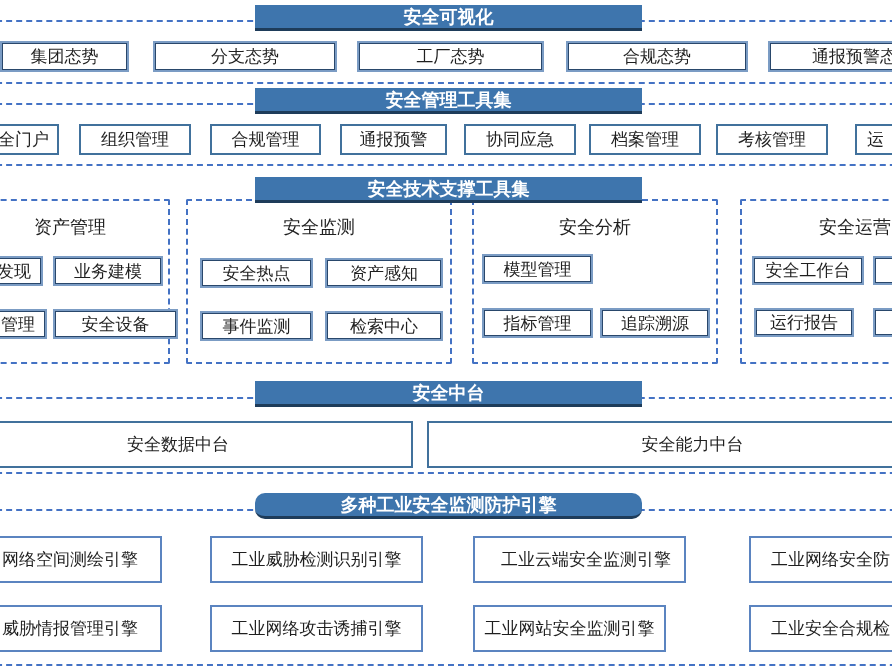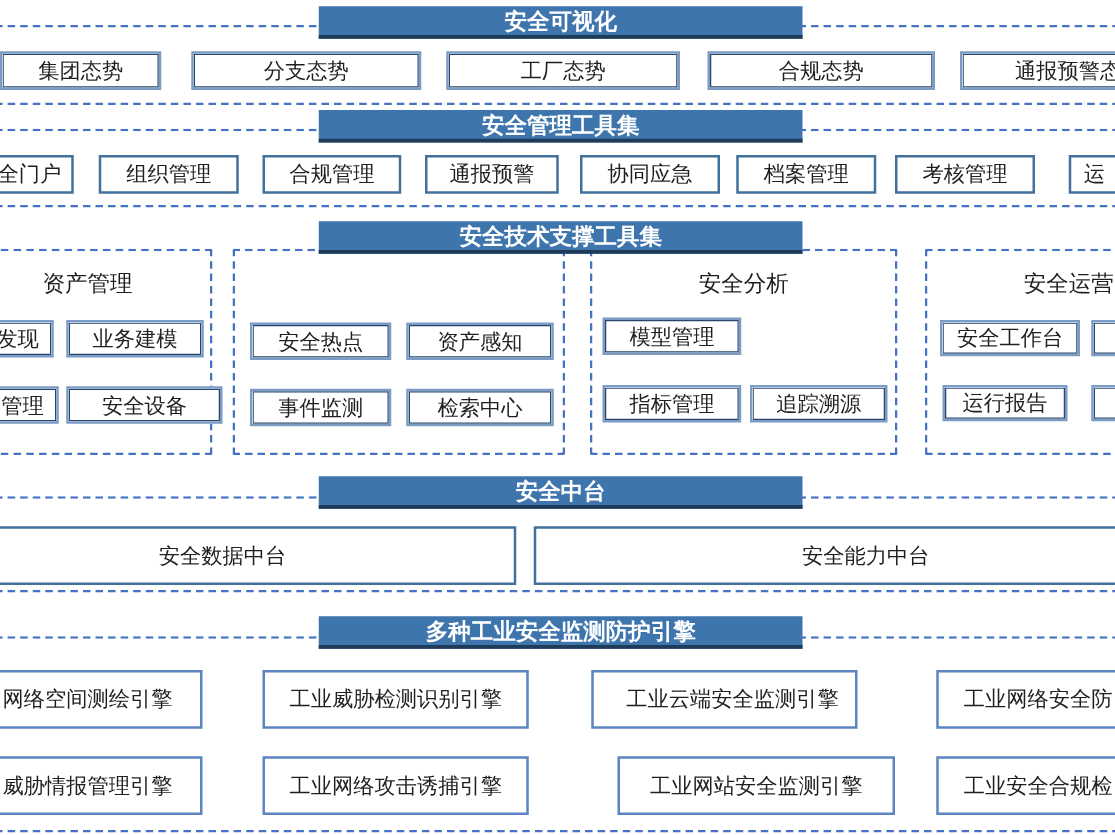--- a/index.html
+++ b/index.html
@@ -65,20 +65,21 @@
   <div class="hdr" style="top:177px;">安全技术支撑工具集</div>
 
   <div class="dash" style="left:-30px;top:199px;width:200px;height:165px;"></div>
   <div class="gtitle" style="left:-30px;top:215px;width:200px;">资产管理</div>
   <div class="box b1 align-r" style="left:-70px;top:256px;width:113px;height:30px;">发现</div>
   <div class="box b1" style="left:53px;top:256px;width:110px;height:30px;">业务建模</div>
   <div class="box b1 align-r" style="left:-70px;top:309px;width:117px;height:30px;">管理</div>
   <div class="box b1" style="left:53px;top:309px;width:125px;height:30px;">安全设备</div>
 
   <div class="dash" style="left:186px;top:199px;width:266px;height:165px;"></div>
+  <div class="gtitle" style="left:186px;top:215px;width:266px;">安全监测</div>
   <div class="box b1" style="left:200px;top:258px;width:113px;height:30px;">安全热点</div>
   <div class="box b1" style="left:325px;top:258px;width:118px;height:30px;">资产感知</div>
   <div class="box b1" style="left:200px;top:311px;width:113px;height:30px;">事件监测</div>
   <div class="box b1" style="left:325px;top:311px;width:118px;height:30px;">检索中心</div>
 
   <div class="dash" style="left:472px;top:199px;width:246px;height:165px;"></div>
   <div class="gtitle" style="left:472px;top:215px;width:246px;">安全分析</div>
   <div class="box b1" style="left:482px;top:254px;width:111px;height:30px;">模型管理</div>
   <div class="box b1" style="left:482px;top:308px;width:111px;height:30px;text-align:center;">指标管理</div>
   <div class="box b1" style="left:600px;top:308px;width:110px;height:30px;">追踪溯源</div>
@@ -89,23 +90,23 @@
   <div class="box b1" style="left:873px;top:256px;width:110px;height:29px;"></div>
   <div class="box b1" style="left:754px;top:308px;width:100px;height:29px;">运行报告</div>
   <div class="box b1" style="left:873px;top:308px;width:110px;height:29px;"></div>
 
   <div class="dash" style="left:-24px;top:397px;width:960px;height:77px;"></div>
   <div class="hdr" style="top:381px;">安全中台</div>
   <div class="box b2 big" style="left:-57px;top:421px;width:470px;height:47px;">安全数据中台</div>
   <div class="box b2 big" style="left:427px;top:421px;width:531px;height:47px;">安全能力中台</div>
 
   <div class="dash" style="left:-24px;top:509px;width:960px;height:157px;"></div>
-  <div class="hdr" style="top:493px;">多种工业安全监测防护引擎</div>
+  <div class="hdr" style="top:493px;border-radius:10px;">多种工业安全监测防护引擎</div>
   <div class="box b3 align-r pr22" style="left:-52px;top:536px;width:214px;height:47px;">网络空间测绘引擎</div>
   <div class="box b3" style="left:210px;top:536px;width:213px;height:47px;">工业威胁检测识别引擎</div>
   <div class="box b3" style="left:473px;top:536px;width:213px;height:47px;padding-left:13px;">工业云端安全监测引擎</div>
   <div class="box b3 align-l pl20" style="left:749px;top:536px;width:214px;height:47px;">工业网络安全防</div>
   <div class="box b3 align-r pr22" style="left:-52px;top:605px;width:214px;height:47px;">威胁情报管理引擎</div>
   <div class="box b3" style="left:210px;top:605px;width:213px;height:47px;">工业网络攻击诱捕引擎</div>
-  <div class="box b3" style="left:494px;top:605px;width:222px;height:47px;">工业网站安全监测引擎</div>
+  <div class="box b3" style="left:473px;top:605px;width:193px;height:47px;">工业网站安全监测引擎</div>
   <div class="box b3 align-l pl20" style="left:749px;top:605px;width:214px;height:47px;">工业安全合规检</div>
 
 </div>
 
 </body></html>

